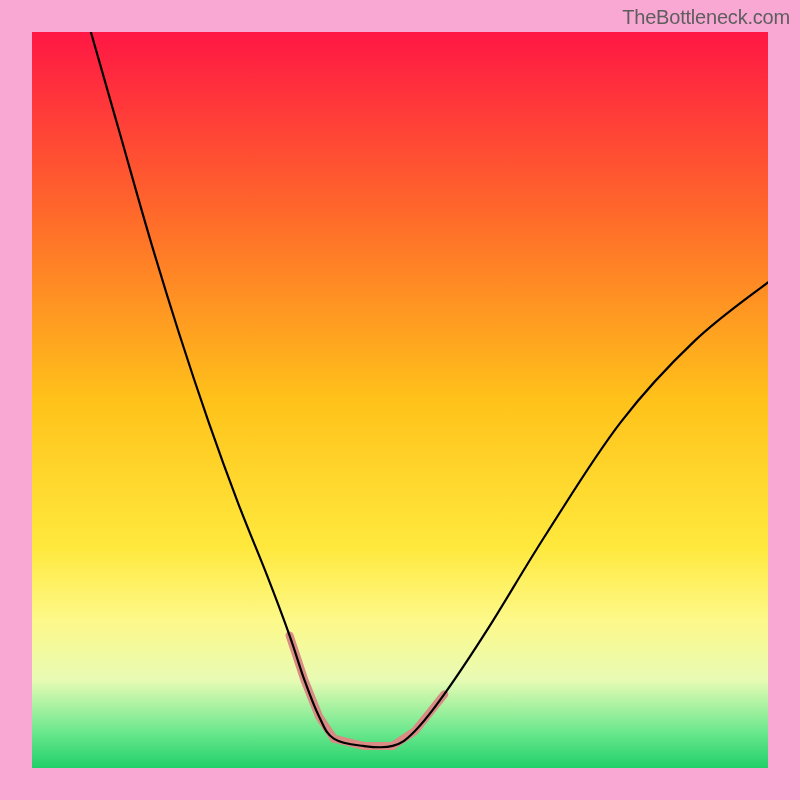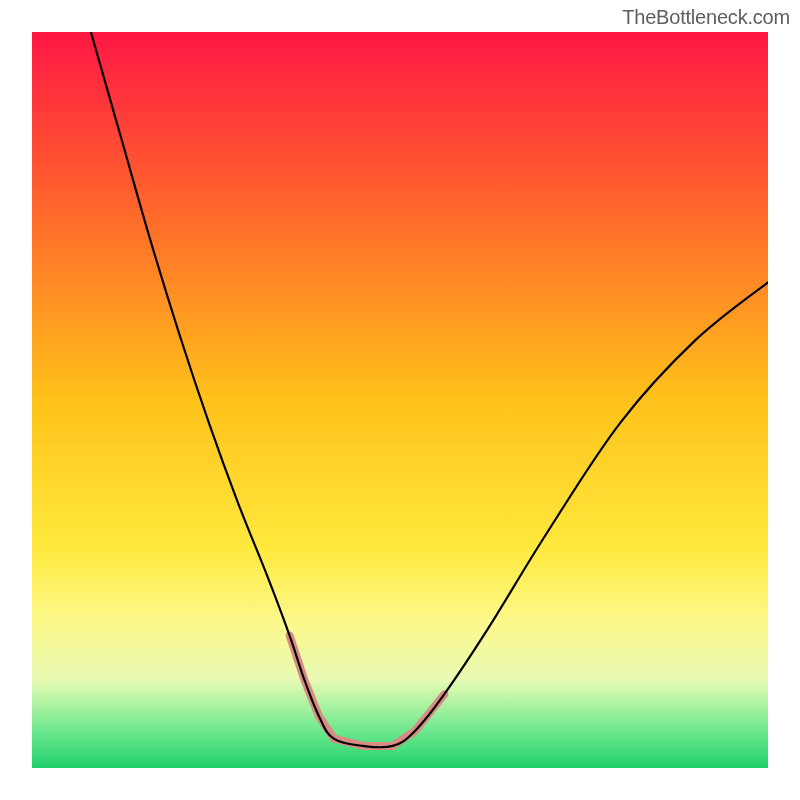--- a/index.html
+++ b/index.html
@@ -8,21 +8,21 @@
     width: 800px;
     height: 800px;
     overflow: hidden;
     background: #000;
     font-family: Arial, Helvetica, sans-serif;
   }
   .frame {
     position: absolute;
     left: 0; top: 0;
     width: 800px; height: 800px;
-    background: #ffffff;
+    background: #f9a8d4;
   }
   .plot {
     position: absolute;
     left: 32px;
     top: 32px;
     width: 736px;
     height: 736px;
     overflow: hidden;
   }
   .watermark {

